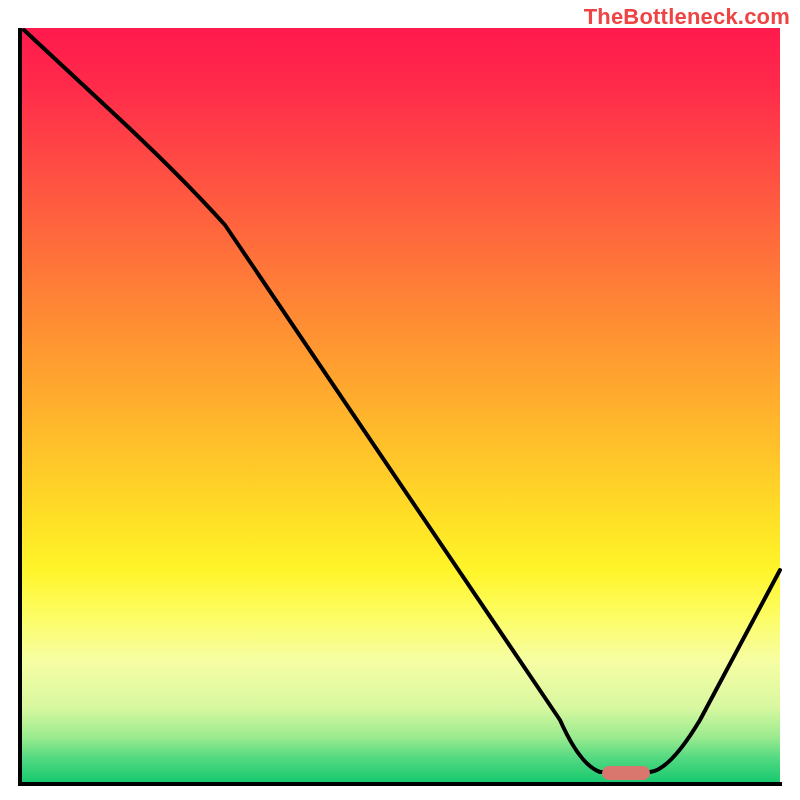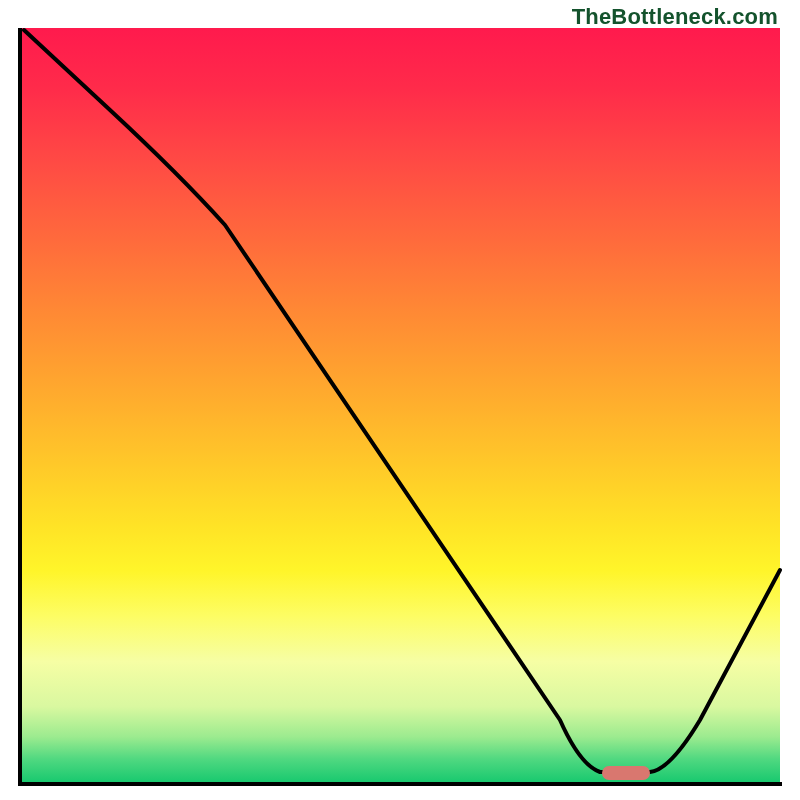--- a/index.html
+++ b/index.html
@@ -12,24 +12,24 @@
     overflow: hidden;
   }
   .stage {
     position: relative;
     width: 800px;
     height: 800px;
   }
   .watermark {
     position: absolute;
     top: 4px;
-    right: 22px;
+    right: 10px;
     font-size: 22px;
     font-weight: 600;
-    color: #14532d;
+    color: #ef4444;
     letter-spacing: 0.2px;
     margin-left: 20px;
   }
   
   .plot {
     position: absolute;
     left: 22px;
     top: 28px;
     width: 758px;
     height: 754px;

